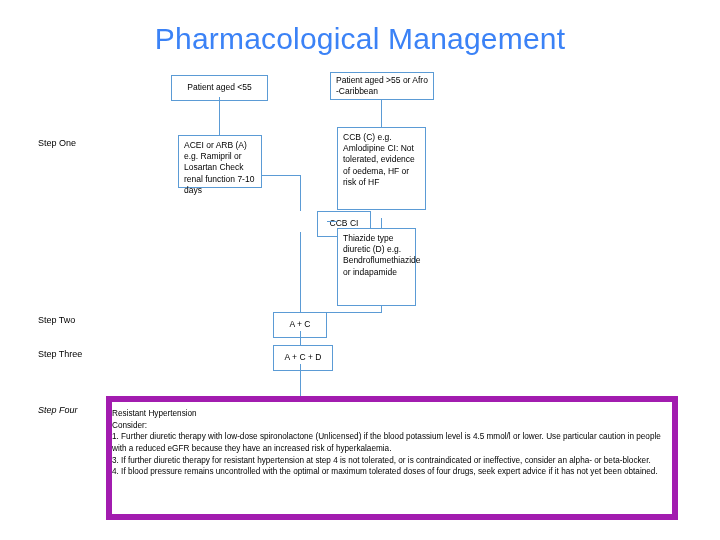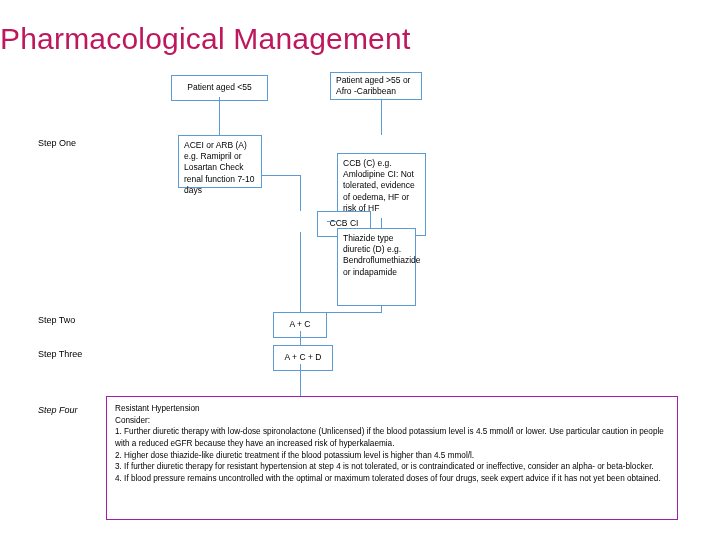--- a/index.html
+++ b/index.html
@@ -17,24 +17,24 @@
   .page {
     position: relative;
     width: 720px;
     height: 540px;
   }
   .title {
     position: absolute;
     left: 0;
     top: 22px;
     width: 720px;
-    text-align: left;
+    text-align: center;
     font-size: 30px;
     font-weight: normal;
-    color: #be185d;
+    color: #3b82f6;
     letter-spacing: 0.2px;
   }
   .box {
     position: absolute;
     border: 1px solid #5b9bd5;
     background: #ffffff;
     box-sizing: border-box;
     font-size: 8.5px;
     line-height: 1.32;
     color: #000000;
@@ -54,55 +54,55 @@
     white-space: nowrap;
   }
   .conn {
     position: absolute;
     background: #5b9bd5;
   }
   .vline { width: 1px; }
   .hline { height: 1px; }
   .bigbox {
     position: absolute;
-    border: 1px solid #a21caf;
+    border: 6px solid #a21caf;
     background: #ffffff;
     box-sizing: border-box;
     font-size: 8.2px;
     line-height: 1.42;
     color: #000000;
-    padding: 6px 8px;
+    padding: 6px 0;
   }
   .bigbox p {
     margin: 0;
   }
 </style>
 </head>
 <body>
 
 <div class="page">
 
   <div class="title">Pharmacological Management</div>
 
   <div class="box center" style="left:171px; top:75px; width:97px; height:22px;">Patient aged &lt;55</div>
 
-  <div class="box" style="left:330px; top:72px; width:92px; height:28px; display:flex; align-items:center;">Patient aged &gt;55 or Afro -Caribbean</div>
+  <div class="box" style="left:330px; top:72px; width:104px; height:28px; display:flex; align-items:center;">Patient aged &gt;55 or Afro -Caribbean</div>
 
   <div class="conn vline" style="left:219px; top:97px; width:1px; height:38px;"></div>
 
   <div class="conn vline" style="left:381px; top:100px; width:1px; height:35px;"></div>
 
   <div class="steplabel" style="left:38px; top:138px;">Step One</div>
   <div class="steplabel" style="left:38px; top:315px;">Step Two</div>
   <div class="steplabel" style="left:38px; top:349px;">Step Three</div>
   <div class="steplabel" style="left:38px; top:405px;font-style:italic;">Step Four</div>
 
   <div class="box" style="left:178px; top:135px; width:84px; height:53px;">ACEI or ARB (A) e.g. Ramipril or Losartan Check renal function 7-10 days</div>
 
-  <div class="box" style="left:337px; top:153px; width:89px; height:83px;">CCB (C) e.g. Amlodipine CI: Not tolerated, evidence of oedema, HF or risk of HF</div>
+  <div class="box" style="left:337px; top:127px; width:89px; height:83px;">CCB (C) e.g. Amlodipine CI: Not tolerated, evidence of oedema, HF or risk of HF</div>
 
   <div class="box center" style="left:273px; top:211px; width:54px; height:21px;margin-left:44px;">CCB CI</div>
 
   <div class="conn vline" style="left:381px; top:218px; width:1px; height:10px;"></div>
 
   <div class="conn hline" style="left:327px; top:221px; width:10px; height:1px;"></div>
 
   <div class="conn vline" style="left:300px; top:175px; width:1px; height:36px;"></div>
   <div class="conn hline" style="left:262px; top:175px; width:39px; height:1px;"></div>
 
@@ -118,18 +118,17 @@
   <div class="conn vline" style="left:300px; top:331px; width:1px; height:14px;"></div>
 
   <div class="box center" style="left:273px; top:345px; width:60px; height:19px;">A + C + D</div>
 
   <div class="conn vline" style="left:300px; top:364px; width:1px; height:32px;"></div>
 
   <div class="bigbox" style="left:106px; top:396px; width:572px; height:124px;">
     <p>Resistant Hypertension</p>
     <p>Consider:</p>
     <p>1. Further diuretic therapy with low-dose spironolactone (Unlicensed) if the blood potassium level is 4.5 mmol/l or lower. Use particular caution in people with a reduced eGFR because they have an increased risk of hyperkalaemia.</p>
-    <p>2. Higher dose thiazide-like diuretic treatment if the blood potassium level is higher than 4.5 mmol/l.</p>
     <p>3. If further diuretic therapy for resistant hypertension at step 4 is not tolerated, or is contraindicated or ineffective, consider an alpha- or beta-blocker.</p>
     <p>4. If blood pressure remains uncontrolled with the optimal or maximum tolerated doses of four drugs, seek expert advice if it has not yet been obtained.</p>
   </div>
 
 </div>
 
 </body></html>

